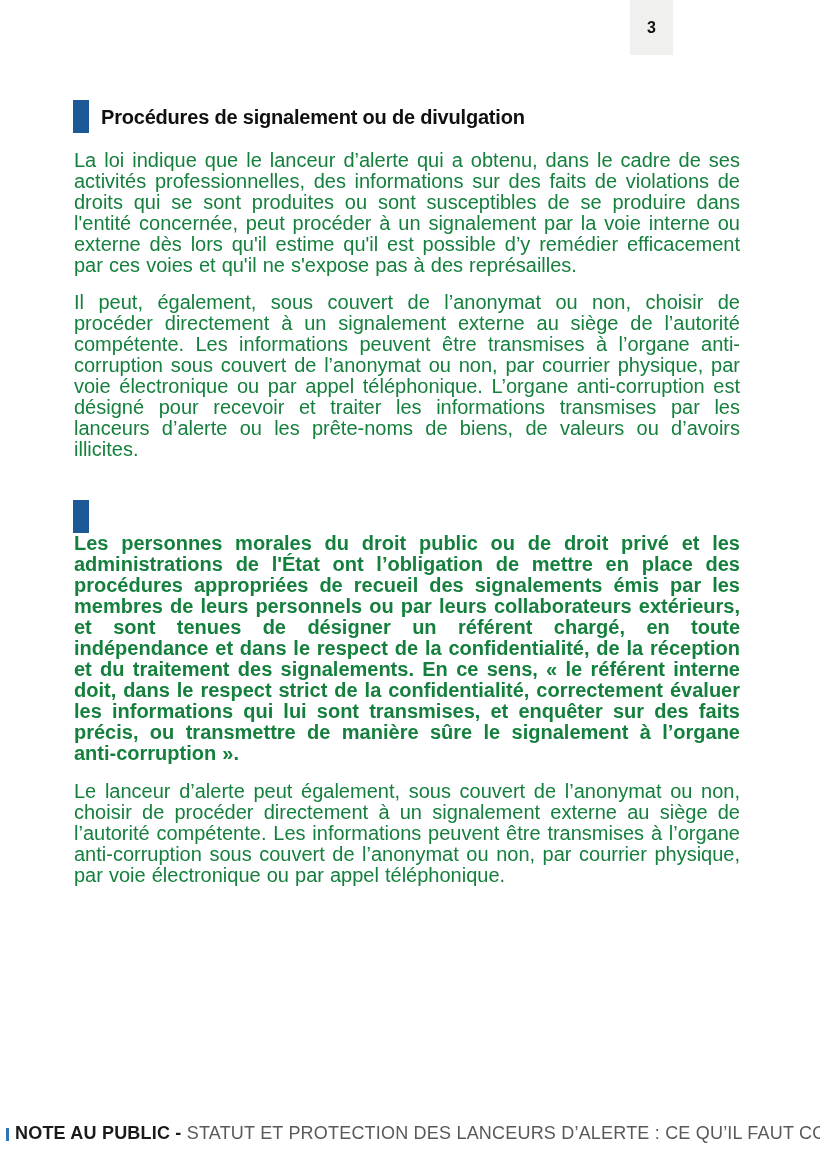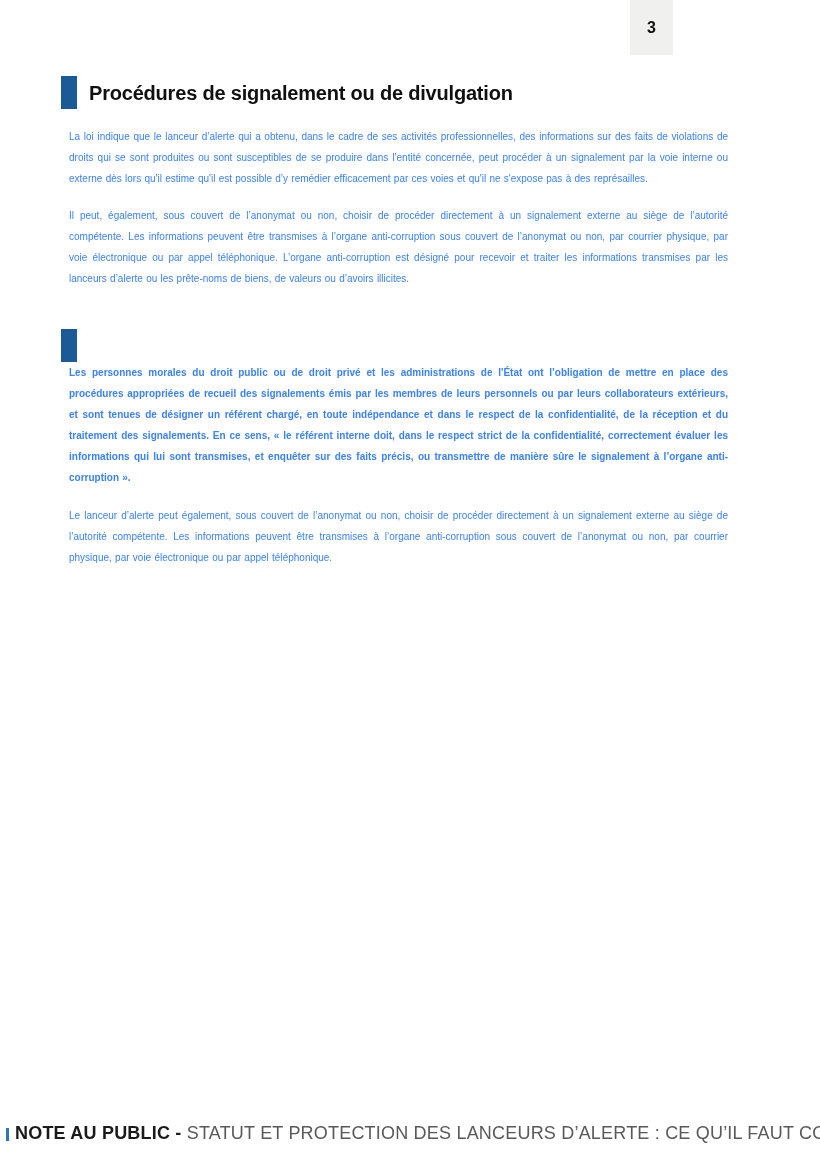--- a/index.html
+++ b/index.html
@@ -28,24 +28,24 @@
     justify-content: center;
   }
   .page-number-box span {
     font-size: 16px;
     font-weight: 700;
     color: #111111;
   }
   
   .content {
     position: absolute;
-    left: 61px;
+    left: 73px;
     top: 0;
     width: 667px;
-    padding-top: 76px;
+    padding-top: 100px;
   }
   .heading {
     display: flex;
     align-items: center;
     gap: 12px;
     height: 33px;
   }
   .heading .bullet {
     width: 16px;
     height: 33px;
@@ -55,24 +55,24 @@
   .heading h2 {
     margin: 0;
     font-size: 20px;
     font-weight: 700;
     color: #101010;
     letter-spacing: -0.2px;
     line-height: 1;
   }
   .heading.h2gap { margin-top: 40px; }
   p.body {
-    margin: 16px 0 0 8px;
-    font-size: 10px;
+    margin: 16px 0 0 1px;
+    font-size: 20px;
     line-height: 21px;
-    color: #3b82f6;
+    color: #15803d;
     text-align: justify;
     word-spacing: 0.5px;
   }
   p.body.first { margin-top: 17px; }
   p.body.joined { margin-top: 0; font-weight: bold; }
   
   .footer {
     position: absolute;
     left: 0;
     right: 0;

